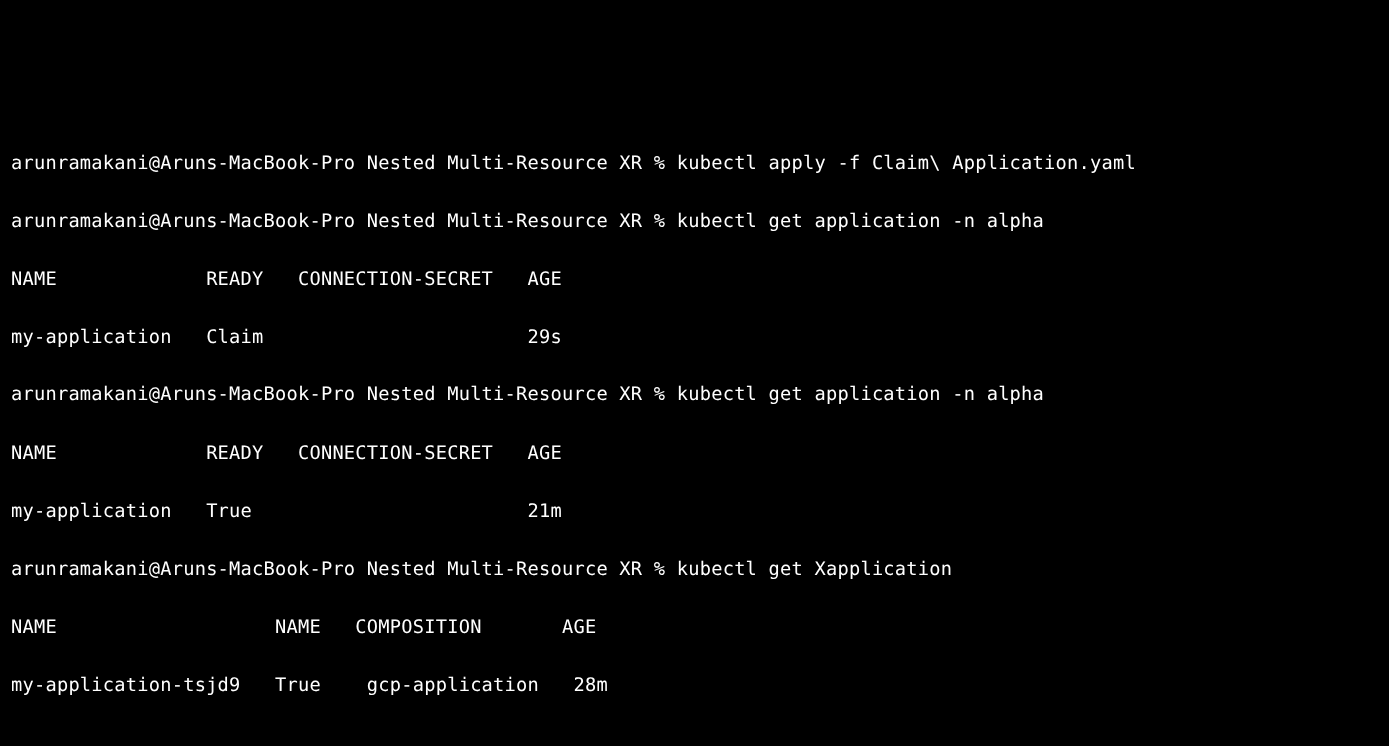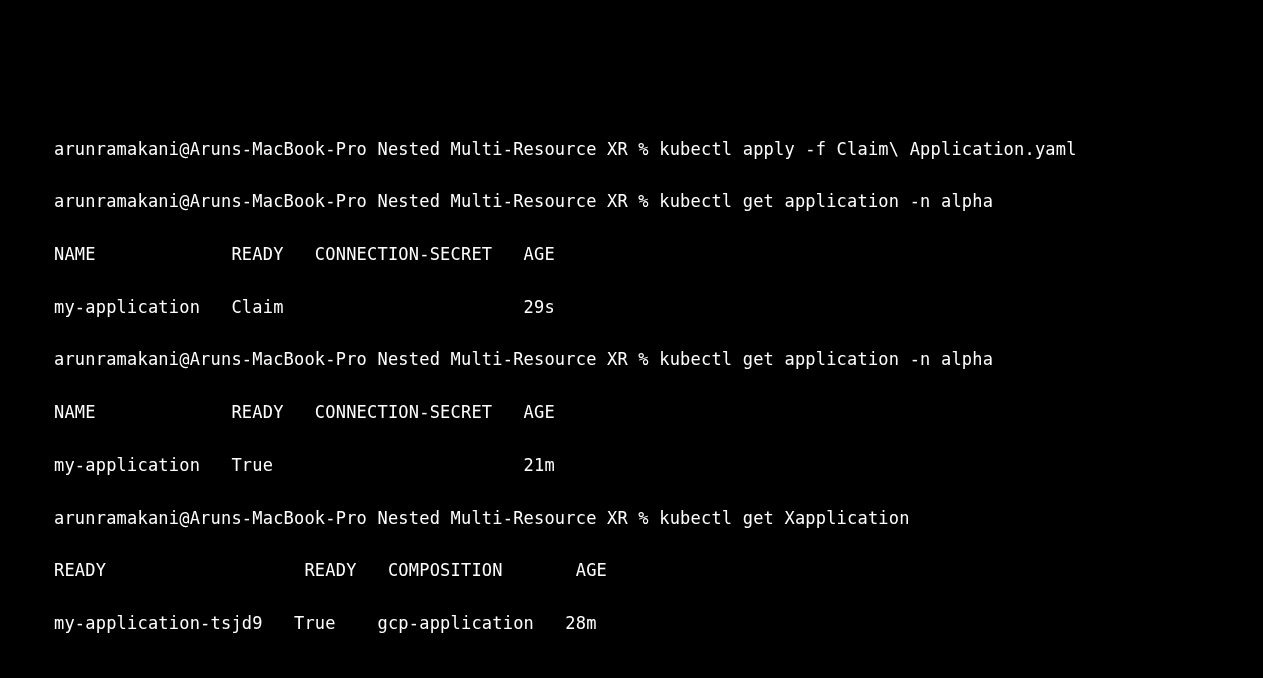--- a/index.html
+++ b/index.html
@@ -15,38 +15,37 @@
       line-height: 1.55;
       padding: 4px 10px;
       white-space: pre;
       letter-spacing: 0.2px;
     }
     .terminal {
       width: 100%;
     }
     .line {
       display: block;
-      margin-left: 44px;
     }
   </style>
 </head>
 <body>
 
 
 
 <div class="terminal">
 <span class="line">arunramakani@Aruns-MacBook-Pro Nested Multi-Resource XR % kubectl apply -f Claim\ Application.yaml</span>
 <span class="line">arunramakani@Aruns-MacBook-Pro Nested Multi-Resource XR % kubectl get application -n alpha</span>
 <span class="line">NAME             READY   CONNECTION-SECRET   AGE</span>
 <span class="line">my-application   Claim                       29s</span>
 <span class="line">arunramakani@Aruns-MacBook-Pro Nested Multi-Resource XR % kubectl get application -n alpha</span>
 <span class="line">NAME             READY   CONNECTION-SECRET   AGE</span>
 <span class="line">my-application   True                        21m</span>
 <span class="line">arunramakani@Aruns-MacBook-Pro Nested Multi-Resource XR % kubectl get Xapplication</span>
-<span class="line">READY                   READY   COMPOSITION       AGE</span>
+<span class="line">NAME                   NAME   COMPOSITION       AGE</span>
 <span class="line">my-application-tsjd9   True    gcp-application   28m</span>
 
 
 
 
 
 
 
 
 

